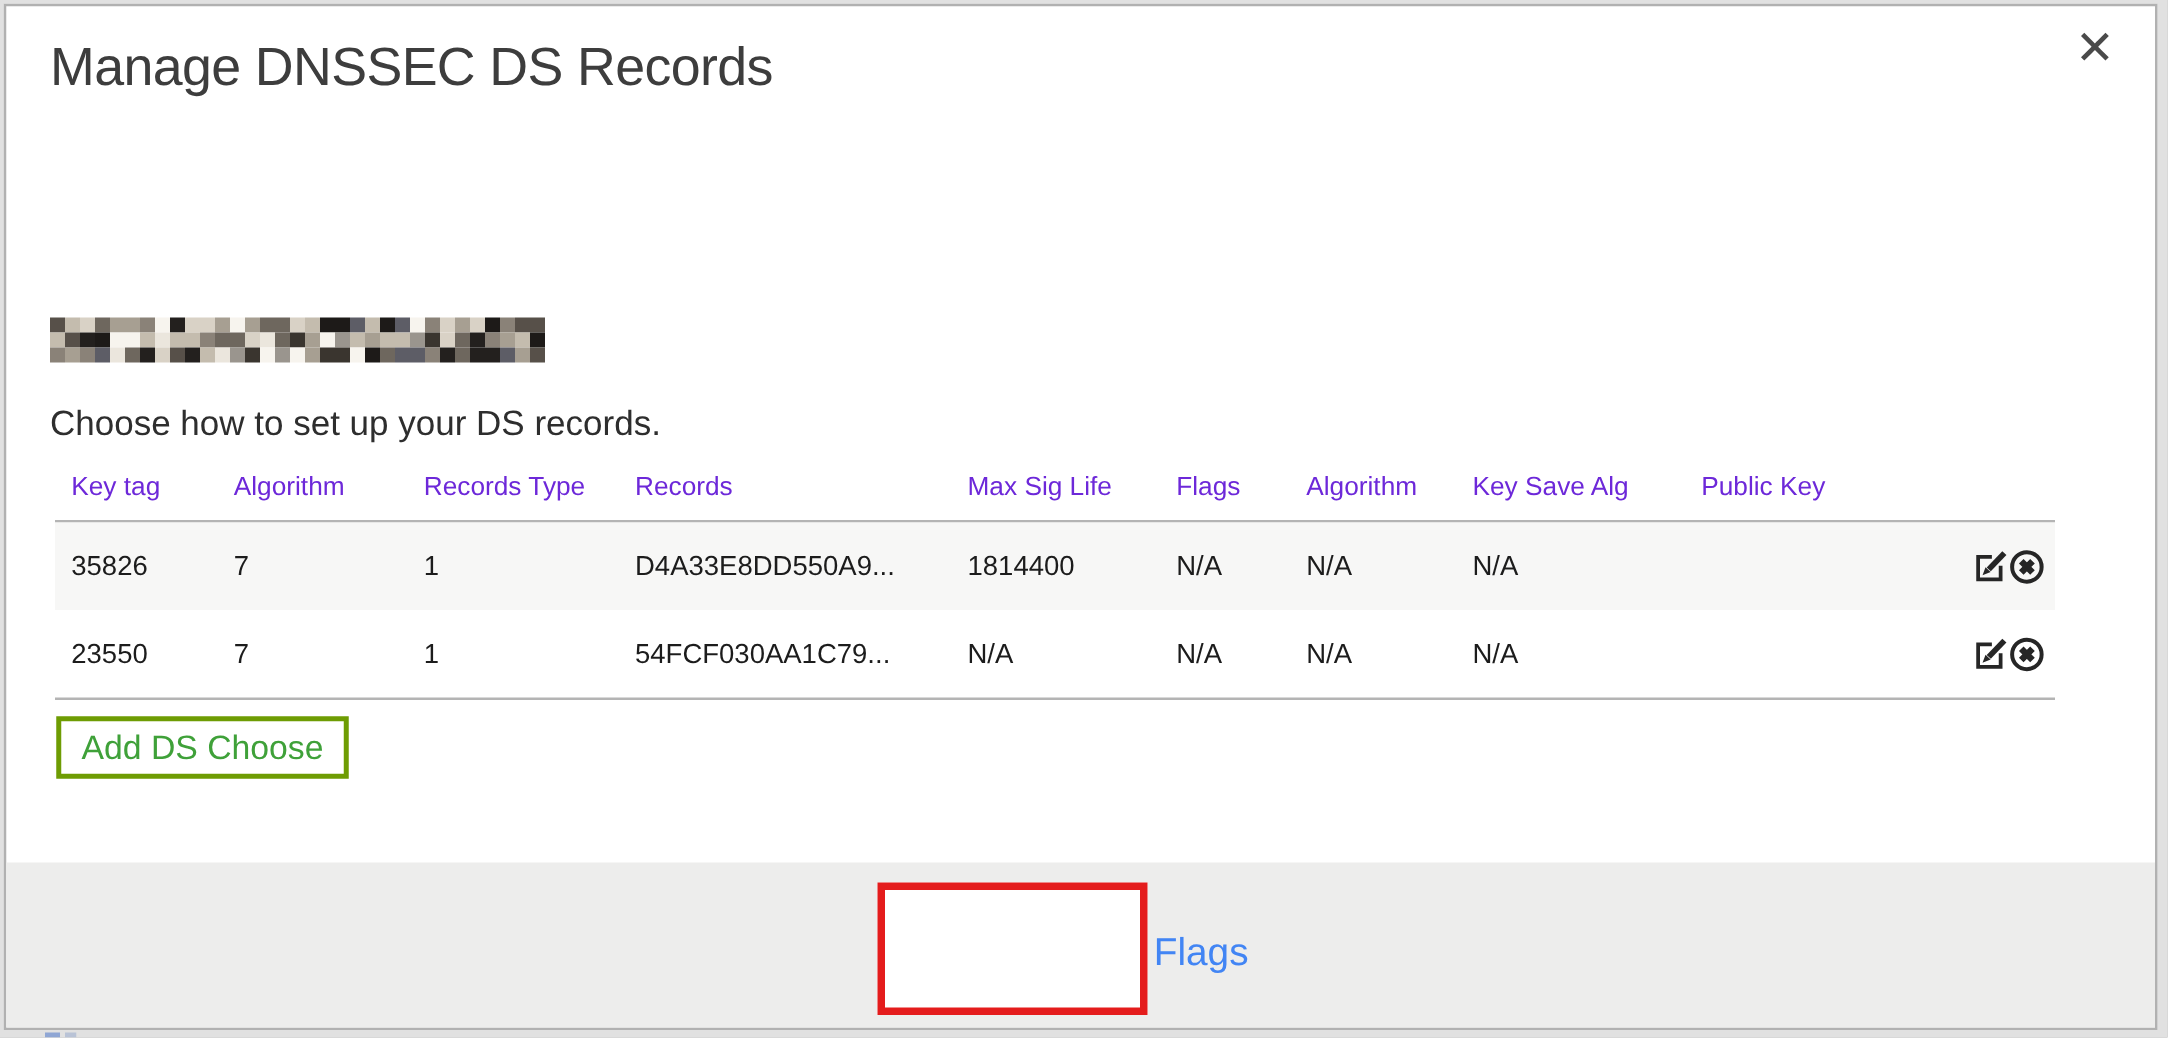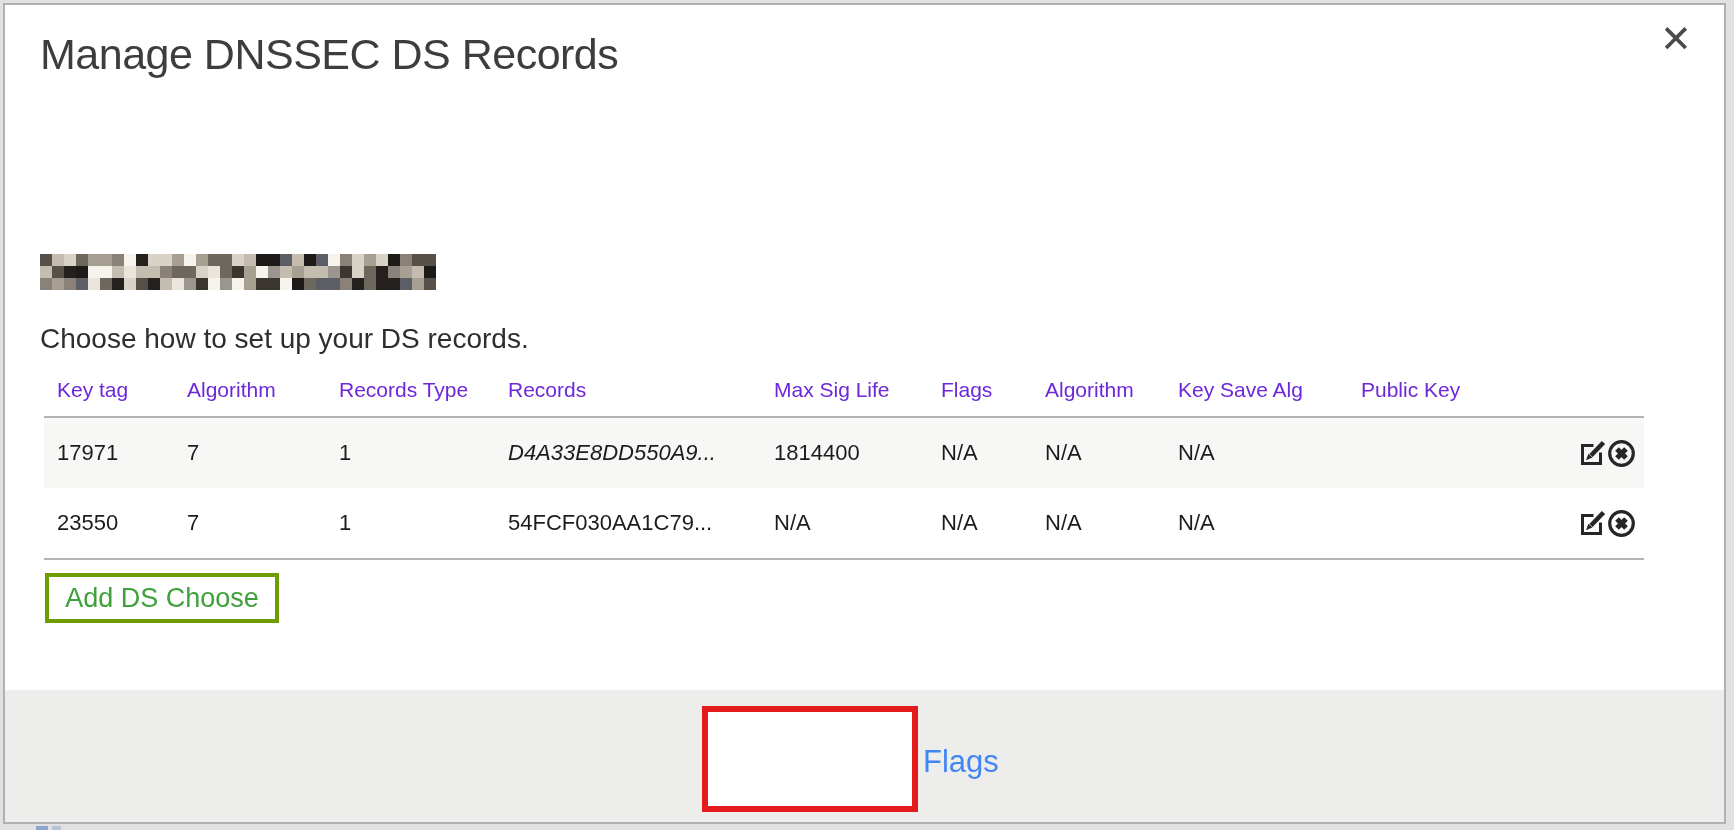--- a/index.html
+++ b/index.html
@@ -167,24 +167,24 @@
       <div class="cell" style="width: 266px;">Records</div>
       <div class="cell" style="width: 167px;">Max Sig Life</div>
       <div class="cell" style="width: 104px;">Flags</div>
       <div class="cell" style="width: 133px;">Algorithm</div>
       <div class="cell" style="width: 183px;">Key Save Alg</div>
       <div class="cell" style="width: 155px;">Public Key</div>
       <div class="cell" style="width: 141px;"></div>
     </div>
   <div class="hline" style="top:416px;"></div>
   <div class="row" style="top:418px;background:var(--row-stripe);">
-      <div class="cell" style="width: 130px;">17971</div>
+      <div class="cell" style="width: 130px;">35826</div>
       <div class="cell" style="width: 152px;">7</div>
       <div class="cell" style="width: 169px;">1</div>
-      <div class="cell" style="width: 266px; font-style: italic;">D4A33E8DD550A9...</div>
+      <div class="cell" style="width: 266px;">D4A33E8DD550A9...</div>
       <div class="cell" style="width: 167px;">1814400</div>
       <div class="cell" style="width: 104px;">N/A</div>
       <div class="cell" style="width: 133px;">N/A</div>
       <div class="cell" style="width: 183px;">N/A</div>
       <div class="cell" style="width: 155px;"></div>
       <div class="cell icons-cell" style="width: 141px;">
         <button class="icon-btn">
           <svg width="27" height="27" viewBox="0 0 27 27">
             <path d="M21.5 12.5 V23.5 H3.5 V5.5 H14.5" fill="none" stroke="#262626" stroke-width="3"></path>
             <path d="M12 15.5 L24.5 2.5" stroke="#262626" stroke-width="4.6"></path>

